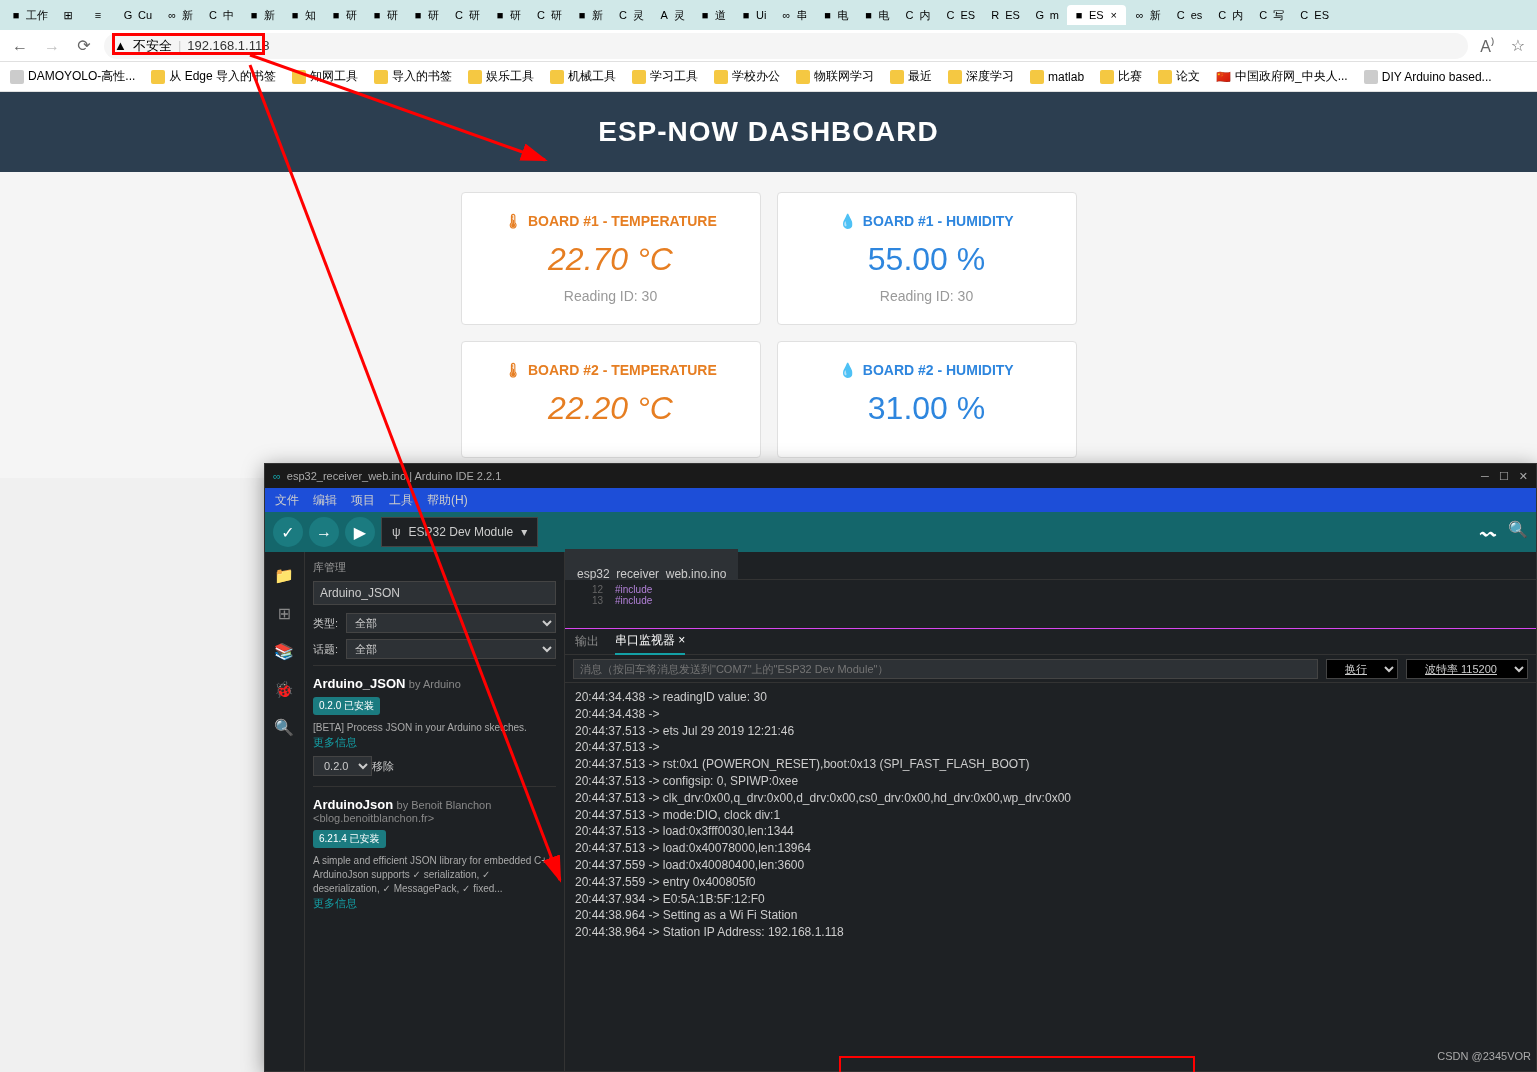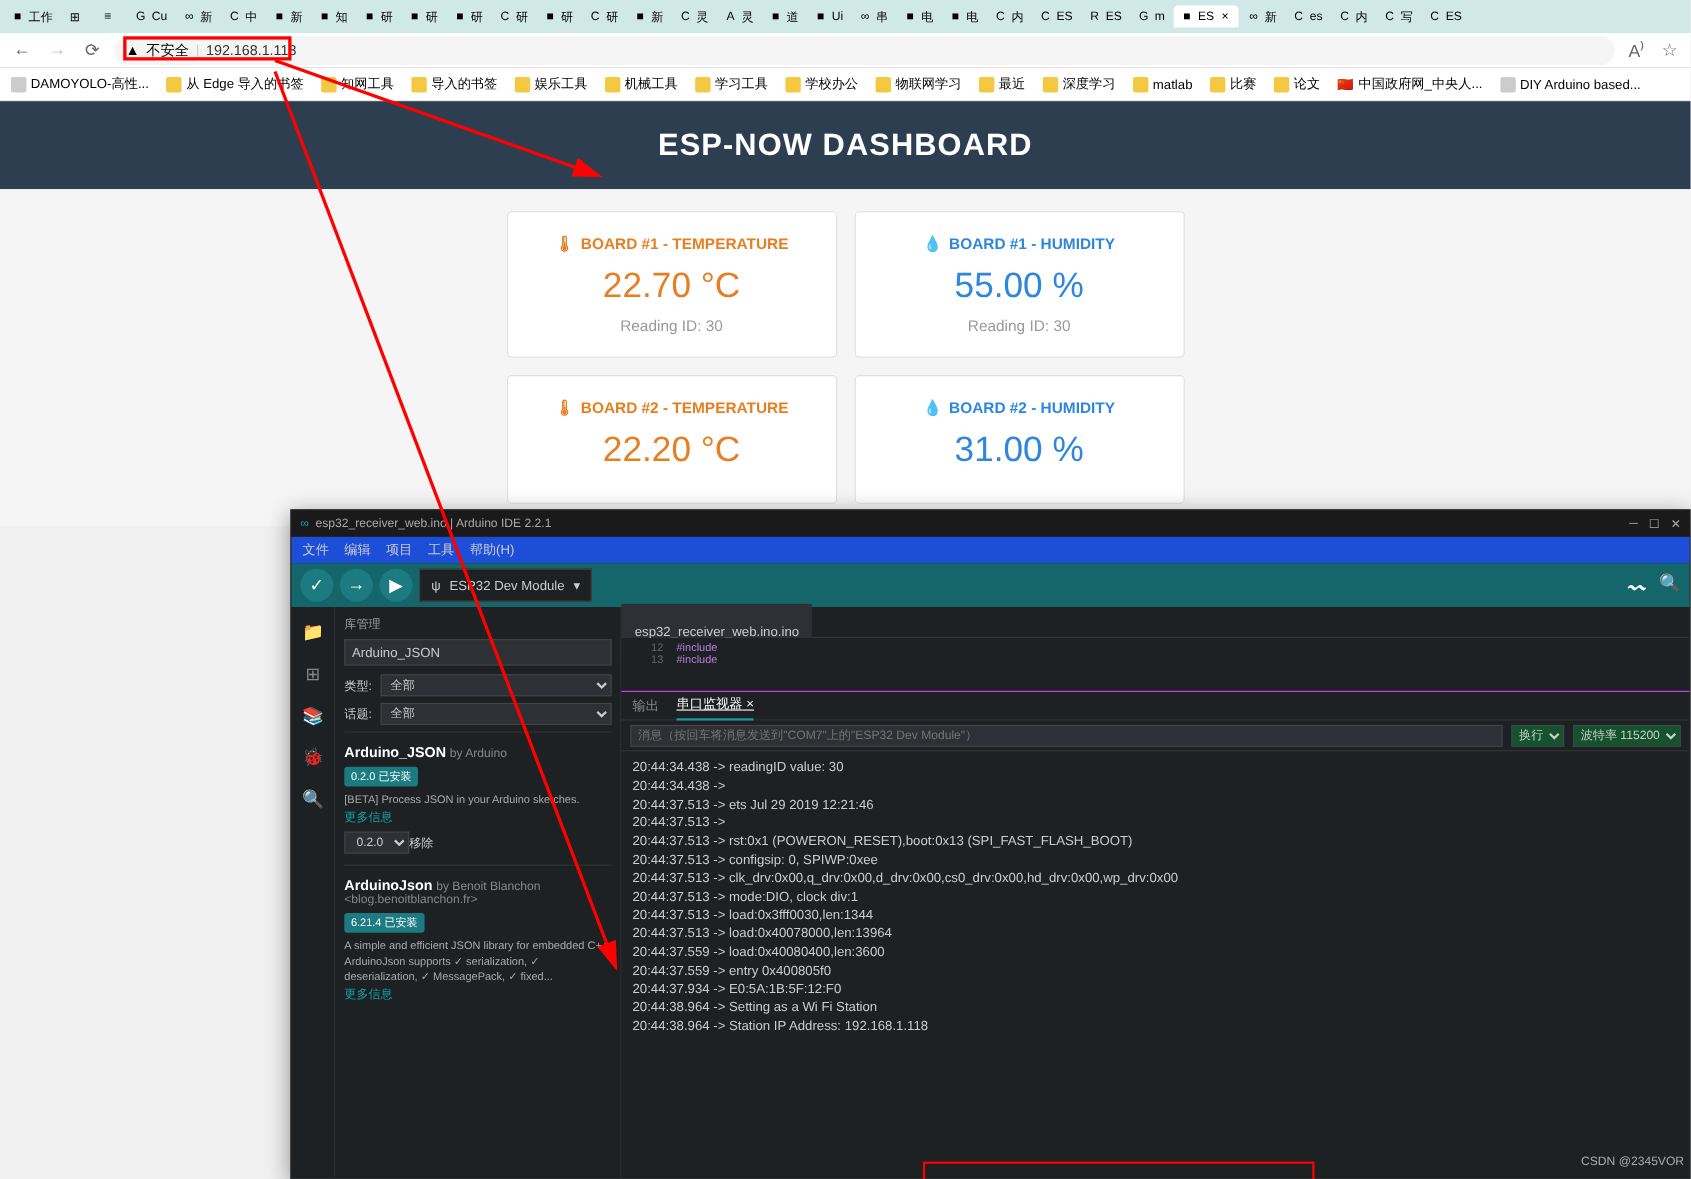--- a/index.html
+++ b/index.html
@@ -26,21 +26,21 @@
 
 .dashboard-header { height: 80px; background: #2c3e50; display: flex; align-items: center; justify-content: center; }
 .dashboard-title { color: #fff; font-size: 28px; font-weight: bold; letter-spacing: 1px; }
 .dashboard-body { background: #f5f5f5; padding: 20px; display: flex; justify-content: center; }
 .card-grid { display: grid; grid-template-columns: 300px 300px; gap: 16px; }
 .card { background: #fff; border: 1px solid #e0e0e0; border-radius: 4px; padding: 20px; text-align: center; }
 .card-title { font-size: 14px; font-weight: bold; margin-bottom: 12px; display: flex; align-items: center; justify-content: center; gap: 6px; }
 .card-title.orange { color: #e67e22; }
 .card-title.blue { color: #2e86de; }
 .card-value { font-size: 32px; margin-bottom: 10px; }
-.card-value.orange { color: #e67e22; }
+.card-value.orange { color: #e67e22; font-style: italic; }
 .card-value.blue { color: #2e86de; }
 .card-sub { color: #999; font-size: 14px; }
 
 
 .arduino-window { position: absolute; left: 264px; top: 463px; width: 1273px; height: 609px; background: #1e2124; color: #ccc; border: 1px solid #333; box-shadow: 0 4px 20px rgba(0,0,0,0.4); display: flex; flex-direction: column; }
 .arduino-titlebar { height: 24px; background: #1a1a1a; display: flex; align-items: center; padding: 0 8px; font-size: 11px; color: #aaa; }
 .arduino-titlebar .right-controls { margin-left: auto; display: flex; gap: 10px; }
 .arduino-menu { height: 24px; background: #1d4ed8; display: flex; align-items: center; gap: 14px; padding: 0 10px; font-size: 12px; color: #ccc; }
 .arduino-toolbar { height: 40px; background: #14666b; display: flex; align-items: center; gap: 6px; padding: 0 8px; }
 .tool-btn { width: 30px; height: 30px; background: #1b7b80; border-radius: 50%; display: flex; align-items: center; justify-content: center; color: #fff; cursor: pointer; }
@@ -69,24 +69,24 @@
 .editor-tabs { height: 28px; background: #1e2124; display: flex; align-items: center; border-bottom: 1px solid #333; }
 .editor-tab { padding: 18px 12px; background: #2d3135; font-size: 12px; color: #ccc; margin-top: 16px; }
 .code-area { flex: 0 0 48px; background: #1e2124; font-family: Consolas, monospace; font-size: 10px; padding: 4px 0; }
 .code-line { display: flex; }
 .line-num { width: 50px; text-align: right; padding-right: 12px; color: #666; }
 .code-kw { color: #b280d8; }
 .code-str { color: #7fb785; }
 .output-panel { flex: 1; display: flex; flex-direction: column; background: #1e2124; border-top: 1px solid #d946ef; min-height: 0; }
 .output-tabs { height: 26px; display: flex; align-items: center; gap: 16px; padding: 0 10px; font-size: 12px; border-bottom: 1px solid #333; }
 .output-tab { color: #888; cursor: pointer; padding: 4px 0; }
-.output-tab.active { color: #fff; border-bottom: 2px solid #14a0a6; text-decoration: underline; }
+.output-tab.active { color: #fff; border-bottom: 2px solid #14a0a6; }
 .serial-controls { height: 28px; display: flex; align-items: center; gap: 8px; padding: 0 8px; font-size: 11px; border-bottom: 1px solid #333; }
 .serial-msg { flex: 1; background: #2d3135; border: 1px solid #444; color: #888; padding: 3px 6px; font-size: 11px; }
-.serial-select { background: #14532d; border: 1px solid #444; color: #ccc; padding: 2px 2px; font-size: 11px; }
+.serial-select { background: #000000; border: 1px solid #444; color: #ccc; padding: 2px 14px; font-size: 11px; text-decoration: underline; }
 .serial-output { flex: 1; overflow-y: auto; padding: 6px 10px; font-family: Consolas, monospace; font-size: 12px; color: #ccc; line-height: 1.4; }
 .serial-line { white-space: pre; }
 .ip-highlight { position: absolute; left: 574px; bottom: -5px; width: 356px; height: 20px; border: 2px solid red; pointer-events: none; }
 
 
 .arrow-svg { position: absolute; top: 0; left: 0; width: 1537px; height: 1072px; pointer-events: none; z-index: 50; }
 
 
 .watermark { position: absolute; bottom: 10px; right: 6px; font-size: 11px; color: #aaa; }
 </style>

